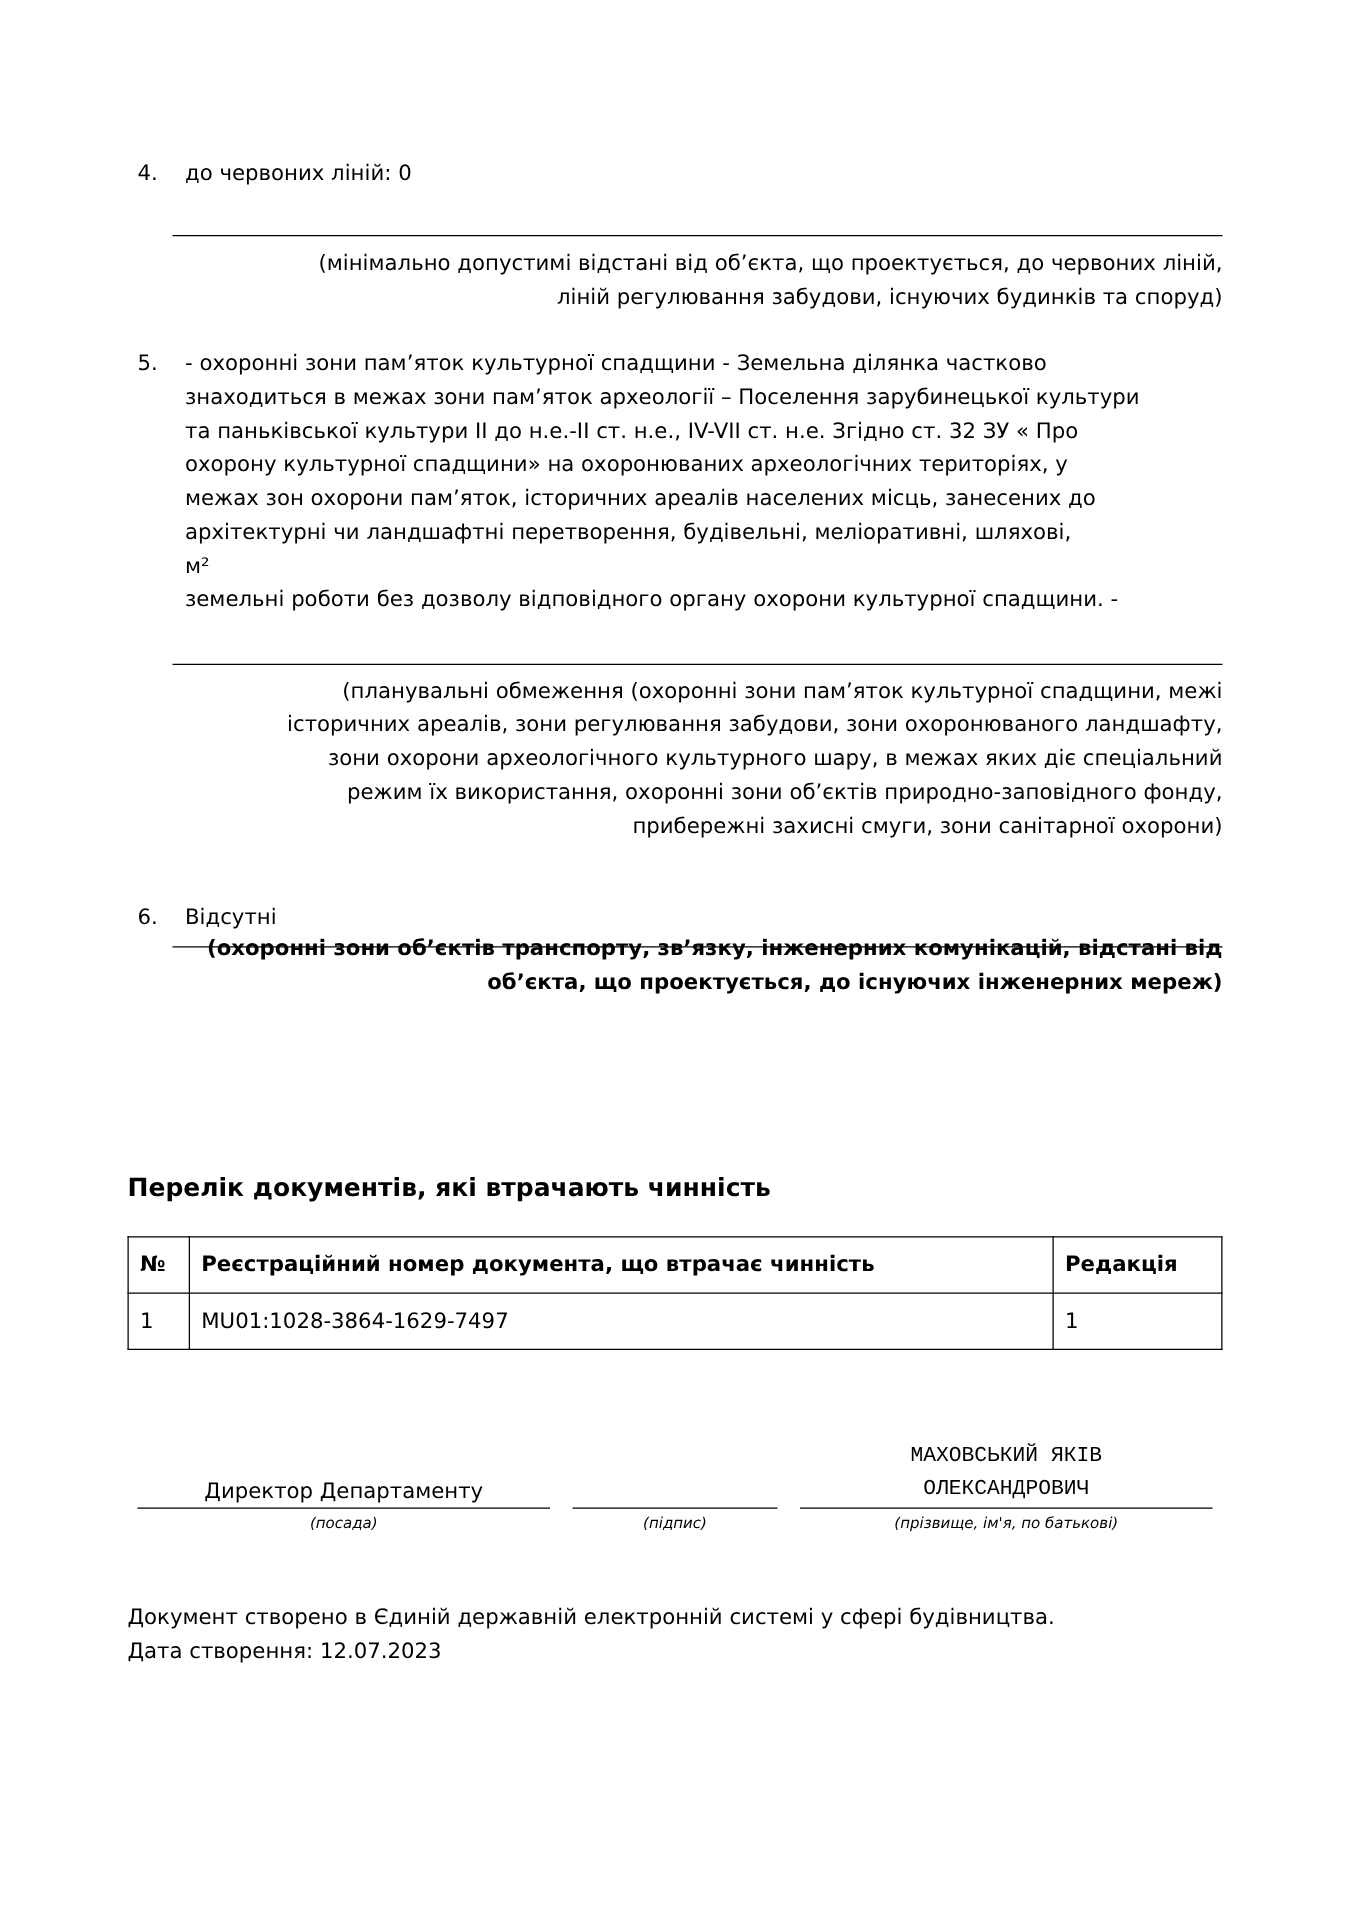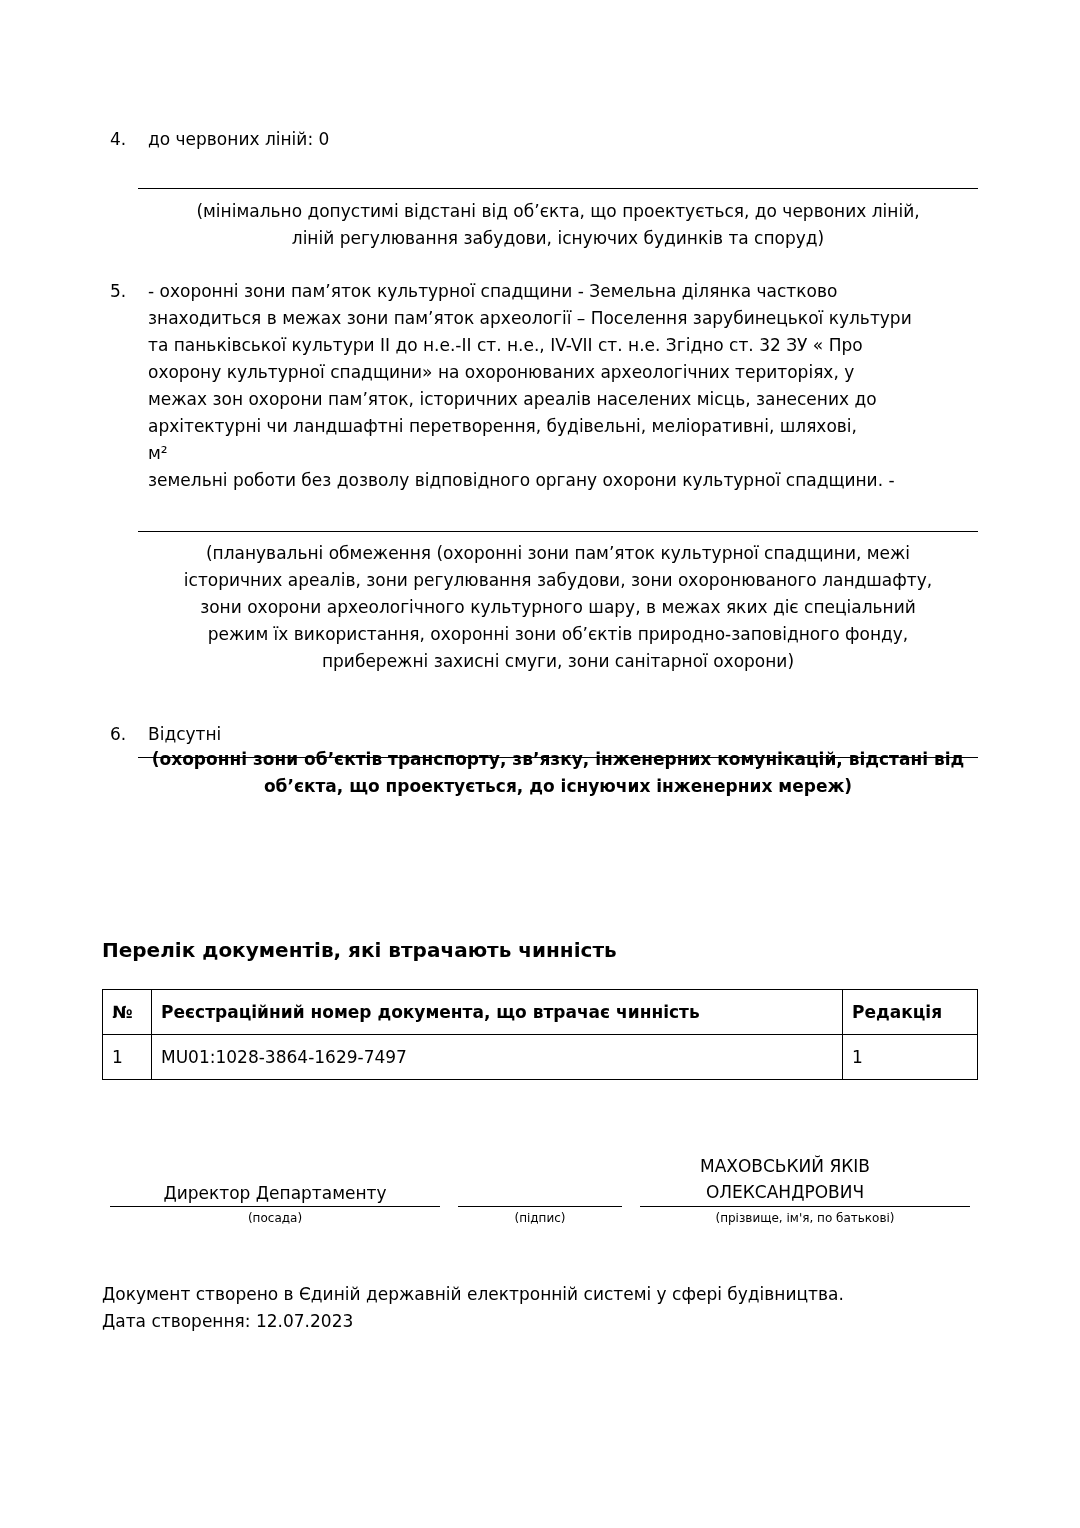--- a/index.html
+++ b/index.html
@@ -2,28 +2,28 @@
 <html><head>
 <meta charset="utf-8">
 <style>
   html, body { margin: 0; padding: 0; background: #ffffff; }
   body { width: 1080px; height: 1528px; position: relative; overflow: hidden;
          font-family: "DejaVu Sans", sans-serif; color: #000; font-size: 17px; }
   .item { position: absolute; left: 110px; width: 868px; }
   .item .num { position: absolute; left: 0; top: 0; }
   .item .body { margin-left: 38px; line-height: 27px; }
   .rule { position: absolute; left: 138px; width: 840px; height: 0; border-top: 1.5px solid #000; }
-  .caption { position: absolute; left: 138px; width: 840px; text-align: center; line-height: 27px; font-size: 17px; }
+  .caption { position: absolute; left: 138px; width: 840px; text-align: right; line-height: 27px; font-size: 17px; }
   .section-title { position: absolute; left: 102px; top: 938px; font-weight: bold; font-size: 20px; }
   table.docs { position: absolute; left: 102px; top: 989px; width: 876px; border-collapse: collapse; font-size: 17px; }
   table.docs td, table.docs th { border: 1.5px solid #000; padding: 0 9px; height: 44px; text-align: left; }
   table.docs th { font-weight: bold; }
   .sig-line { position: absolute; height: 0; border-top: 1.5px solid #000; top: 1206px; }
   .sig-text { position: absolute; text-align: center; font-size: 17px; line-height: 26px; }
-  .sig-hint { position: absolute; text-align: center; font-size: 12px; top: 1211px; }
+  .sig-hint { position: absolute; text-align: center; font-size: 12px; top: 1211px; font-style: italic; }
   .footer { position: absolute; left: 102px; top: 1281px; line-height: 27px; font-size: 17px; }
 </style>
 </head>
 <body>
 
 <div class="item" style="top:126px;">
   <span class="num" style="line-height:27px;">4.</span>
   <div class="body">
     <div>до червоних ліній: 0</div>
   </div>
@@ -86,21 +86,21 @@
   </tbody>
 </table>
 
 <div class="sig-text" style="left:110px; width:330px; top:1180px;">Директор Департаменту</div>
 <div class="sig-line" style="left:110px; width:330px;"></div>
 <div class="sig-hint" style="left:110px; width:330px;">(посада)</div>
 
 <div class="sig-line" style="left:458px; width:164px;"></div>
 <div class="sig-hint" style="left:458px; width:164px;">(підпис)</div>
 
-<div class="sig-text" style="left:620px; width:330px; top:1153px;">
+<div class="sig-text" style="left:640px; width:330px; top:1153px;font-family:Liberation Mono, monospace;">
   <div>МАХОВСЬКИЙ ЯКІВ</div>
   <div>ОЛЕКСАНДРОВИЧ</div>
 </div>
 <div class="sig-line" style="left:640px; width:330px;"></div>
 <div class="sig-hint" style="left:640px; width:330px;">(прізвище, ім'я, по батькові)</div>
 
 <div class="footer">
   <div>Документ створено в Єдиній державній електронній системі у сфері будівництва.</div>
   <div>Дата створення: 12.07.2023</div>
 </div>

